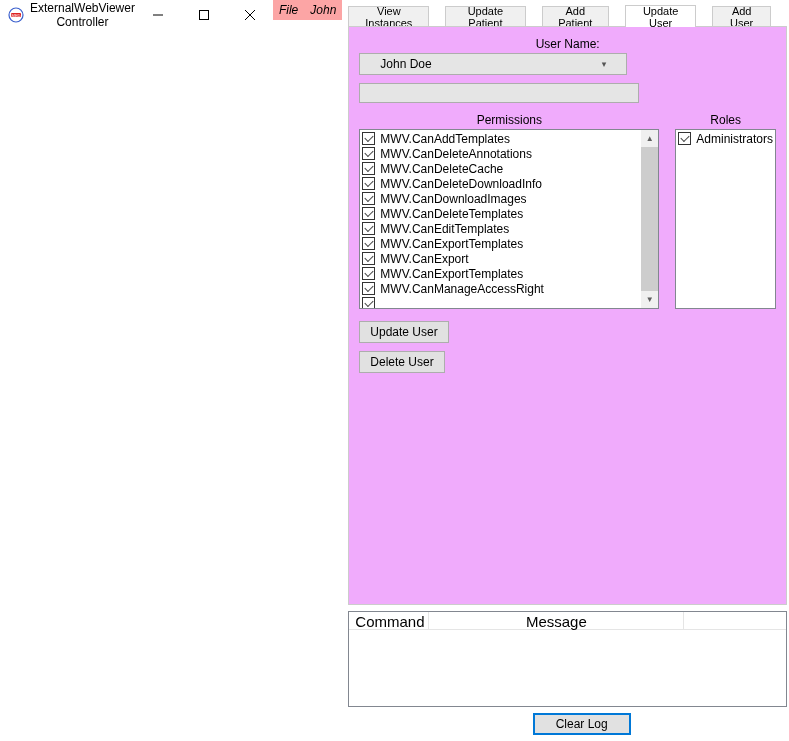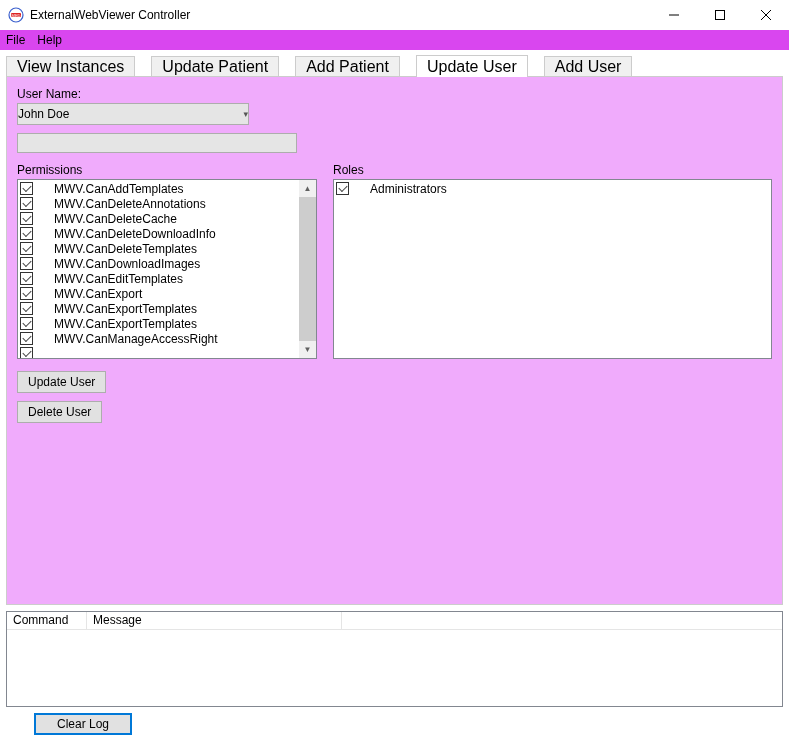--- a/index.html
+++ b/index.html
@@ -8,22 +8,22 @@
     font-family: "Segoe UI", Tahoma, sans-serif;
     font-size: 12px;
     background: #fff;
     color: #000;
   }
   .window {
     width: 789px;
     height: 741px;
     background: #fff;
     display: flex;
-    flex-direction: column;
-    position: relative;
+    position: relative;
+    text-align: center;
   }
   .titlebar {
     height: 30px;
     display: flex;
     align-items: center;
     padding: 0 0 0 8px;
     background: #fff;
   }
   .titlebar-icon {
     width: 16px;
@@ -46,21 +46,22 @@
     align-items: center;
     justify-content: center;
     font-size: 10px;
   }
   .menubar {
     height: 20px;
     display: flex;
     align-items: center;
     padding: 0 6px;
     gap: 12px;
-    background: #d946ef;
+    background: #fca5a5;
+    font-style: italic;
   }
   .menubar-item {
     font-size: 12px;
     cursor: default;
   }
   .content {
     flex: 1;
     padding: 4px 6px 6px 6px;
     display: flex;
     flex-direction: column;
@@ -70,21 +71,21 @@
     display: flex;
     align-items: flex-end;
     height: 22px;
     position: relative;
   }
   .tab {
     border: 1px solid #ccc;
     border-bottom: none;
     background: #f0f0f0;
     padding: 2px 10px;
-    font-size: 16px;
+    font-size: 11px;
     margin-right: 16px;
     position: relative;
     top: 0;
     cursor: default;
     height: 20px;
     display: flex;
     align-items: center;
   }
   .tab.active {
     background: #fff;
@@ -98,27 +99,27 @@
     flex: 1;
     background: #f0abfc;
     padding: 10px;
     position: relative;
   }
   .field-label {
     font-size: 12px;
     margin-bottom: 2px;
   }
   .select-wrap {
-    width: 232px;
+    width: 268px;
     height: 22px;
     background: #e5e5e5;
     border: 1px solid #adadad;
     display: flex;
     align-items: center;
-    padding: 0 0;
+    padding: 0 20px;
     justify-content: space-between;
     margin-bottom: 8px;
   }
   .select-arrow {
     font-size: 9px;
     color: #555;
   }
   .chk-row {
     display: flex;
     align-items: center;
@@ -174,21 +175,21 @@
     background: #fff;
     position: relative;
     overflow: hidden;
   }
   .listbox-inner {
     padding: 1px 2px;
   }
   .list-item {
     display: flex;
     align-items: center;
-    gap: 21px;
+    gap: 5px;
     height: 15px;
     font-size: 12px;
   }
   .scrollbar {
     position: absolute;
     right: 0;
     top: 0;
     bottom: 0;
     width: 17px;
     background: #f0f0f0;
@@ -237,21 +238,21 @@
     display: flex;
     flex-direction: column;
   }
   .log-header {
     height: 18px;
     display: flex;
     border-bottom: 1px solid #e5e5e5;
   }
   .log-col {
     padding: 1px 6px;
-    font-size: 12px;
+    font-size: 15px;
     border-right: 1px solid #e5e5e5;
   }
   .log-col.cmd { width: 80px; }
   .log-col.msg { flex: 0 0 255px; }
   .log-body { flex: 1; }
   .footer-btn {
     margin-top: 6px;
   }
 </style>
 </head>
@@ -283,21 +284,21 @@
         <svg width="10" height="10">
             <line x1="0" y1="0" x2="10" y2="10" stroke="#000" stroke-width="1"></line>
             <line x1="10" y1="0" x2="0" y2="10" stroke="#000" stroke-width="1"></line>
           </svg>
       </div>
     </div>
   </div>
 
   <div class="menubar">
     <span class="menubar-item">File</span>
-    <span class="menubar-item">Help</span>
+    <span class="menubar-item">John</span>
   </div>
 
   <div class="content">
 
     <div class="tabstrip">
       <div class="tab">View Instances</div>
       <div class="tab">Update Patient</div>
       <div class="tab">Add Patient</div>
       <div class="tab active">Update User</div>
       <div class="tab">Add User</div>
@@ -329,37 +330,37 @@
                 <div class="list-item">
                   <span class="chk checked"></span>
                   <span>MWV.CanDeleteCache</span>
                 </div>
                 <div class="list-item">
                   <span class="chk checked"></span>
                   <span>MWV.CanDeleteDownloadInfo</span>
                 </div>
                 <div class="list-item">
                   <span class="chk checked"></span>
+                  <span>MWV.CanDownloadImages</span>
+                </div>
+                <div class="list-item">
+                  <span class="chk checked"></span>
                   <span>MWV.CanDeleteTemplates</span>
                 </div>
                 <div class="list-item">
                   <span class="chk checked"></span>
-                  <span>MWV.CanDownloadImages</span>
-                </div>
-                <div class="list-item">
-                  <span class="chk checked"></span>
                   <span>MWV.CanEditTemplates</span>
                 </div>
                 <div class="list-item">
                   <span class="chk checked"></span>
+                  <span>MWV.CanExportTemplates</span>
+                </div>
+                <div class="list-item">
+                  <span class="chk checked"></span>
                   <span>MWV.CanExport</span>
-                </div>
-                <div class="list-item">
-                  <span class="chk checked"></span>
-                  <span>MWV.CanExportTemplates</span>
                 </div>
                 <div class="list-item">
                   <span class="chk checked"></span>
                   <span>MWV.CanExportTemplates</span>
                 </div>
                 <div class="list-item">
                   <span class="chk checked"></span>
                   <span>MWV.CanManageAccessRight</span>
                 </div>
                 <div class="list-item">

